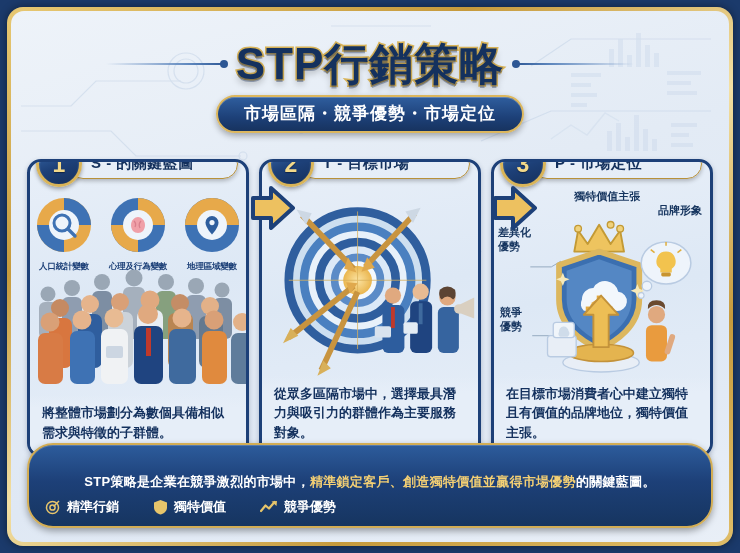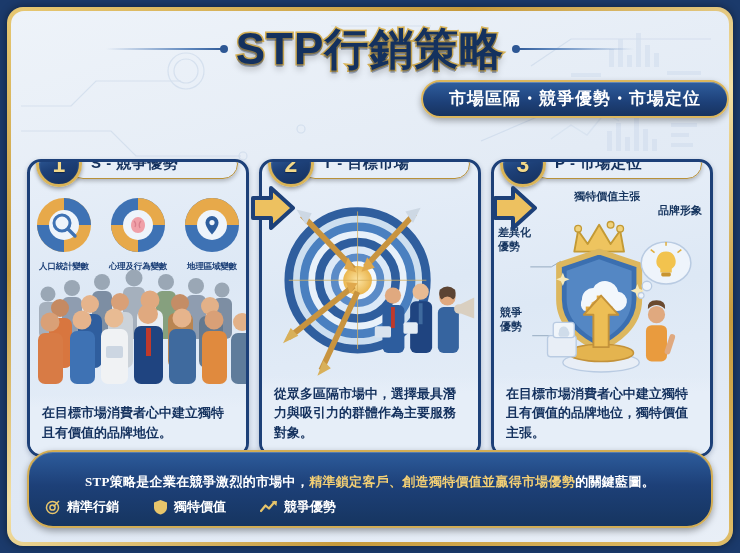--- a/index.html
+++ b/index.html
@@ -25,21 +25,21 @@
   }
   .inner{
     position:relative;width:100%;height:100%;
     border-radius:13px;
     background:linear-gradient(165deg,#eef3f9 0%,#e3ebf5 40%,#dfe8f4 70%,#e9eff7 100%);
     overflow:hidden;
   }
   
   .decor{position:absolute;inset:0;pointer-events:none;opacity:.55;}
   
-  .header{position:relative;text-align:right;padding-top:16px;}
+  .header{position:relative;text-align:center;padding-top:31px;}
   .title-row{position:relative;display:flex;align-items:center;justify-content:center;gap:10px;}
   .rule{height:2px;background:linear-gradient(90deg,rgba(42,86,145,0) 0%,#5d86bd 70%,#2d5794 100%);width:120px;position:relative;}
   .rule.right{background:linear-gradient(270deg,rgba(42,86,145,0) 0%,#5d86bd 70%,#2d5794 100%);}
   .rule .dot{position:absolute;top:-3px;width:8px;height:8px;border-radius:50%;background:#2d5794;}
   .rule.left .dot{right:-2px;}
   .rule.right .dot{left:-2px;}
   .main-title{
     font-size:44px;font-weight:700;letter-spacing:1px;
     color:#14315e;line-height:1;
     -webkit-text-stroke:3px #d9b458;
@@ -115,23 +115,22 @@
   }
   .chev.c1{left:240px;}
   .chev.c2{left:482px;}
   
   .footer{
     position:absolute;left:16px;right:16px;bottom:14px;
     border-radius:26px;
     background:linear-gradient(180deg,#2d5c9c 0%,#1d4078 45%,#163560 100%);
     border:2px solid #d2ad55;
     box-shadow:0 3px 7px rgba(0,0,0,.35), inset 0 1px 0 rgba(255,255,255,.2);
-    padding:21px 16px 10px;
+    padding:28px 16px 10px;
     text-align:center;
-    font-family:Liberation Serif, serif;
   }
   .footer-line{color:#ffffff;font-size:13px;font-weight:700;letter-spacing:.3px;white-space:nowrap;}
   .hl{color:#f3cf74;}
   .chips{display:flex;justify-content:flex-start;gap:34px;margin-top:7px;}
   .chip{display:flex;align-items:center;gap:6px;color:#ffffff;font-size:13px;font-weight:700;}
   .chip svg{display:block;}
   
   .donuts{position:absolute;top:6px;left:0;right:0;display:flex;justify-content:center;gap:6px;}
   .donut-wrap{width:70px;text-align:center;}
   .donut-label{font-size:8.5px;color:#1d4078;font-weight:700;margin-top:1px;letter-spacing:-.2px;}
@@ -208,21 +207,21 @@
         </div>
         <div class="subtitle-pill">市場區隔・競爭優勢・市場定位</div>
       </div>
 
       <div class="cards">
 
         <div class="card">
           <div class="card-box">
             <div class="card-head">
               <div class="badge">1</div>
-              <div class="head-pill">S - 競爭優勢</div>
+              <div class="head-pill">S - 的關鍵藍圖</div>
             </div>
             <div class="card-art">
               <div class="donuts">
                 <div class="donut-wrap">
                   <svg width="62" height="62" viewBox="0 0 62 62">
                     <circle cx="31" cy="31" r="27" fill="#e7a94a"></circle>
                     <path d="M31 4 A27 27 0 0 1 58 31 L31 31 Z" fill="#3e72b4"></path>
                     <path d="M31 58 A27 27 0 0 1 4 31 L31 31 Z" fill="#3e72b4"></path>
                     <circle cx="31" cy="31" r="15" fill="#eef4fb"></circle>
                     <circle cx="29" cy="29" r="8" fill="none" stroke="#3e72b4" stroke-width="3"></circle>
@@ -303,21 +302,21 @@
                     <circle cx="152" cy="54" r="9.5" fill="#e6b48c"></circle>
                       <rect x="139" y="65" width="27" height="55" rx="7" fill="#3f6a9e"></rect>
                     <circle cx="184" cy="56" r="9.5" fill="#d9a077"></circle>
                       <rect x="172" y="67" width="25" height="53" rx="7" fill="#e08a3e"></rect>
                     <circle cx="212" cy="58" r="9" fill="#e3b188"></circle>
                       <rect x="201" y="69" width="24" height="51" rx="7" fill="#5f7c9b"></rect>
                   </g>
                 </g>
               </svg>
             </div>
-            <div class="card-desc">在目標市場消費者心中建立獨特且有價值的品牌地位。</div>
+            <div class="card-desc">將整體市場劃分為數個具備相似需求與特徵的子群體。</div>
           </div>
         </div>
 
         <div class="card">
           <div class="card-box">
             <div class="card-head">
               <div class="badge">2</div>
               <div class="head-pill">T - 目標市場</div>
             </div>
             <div class="card-art">

